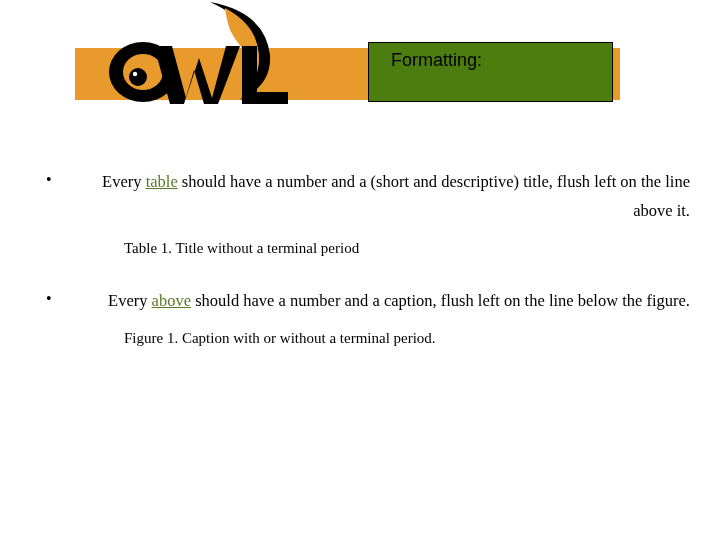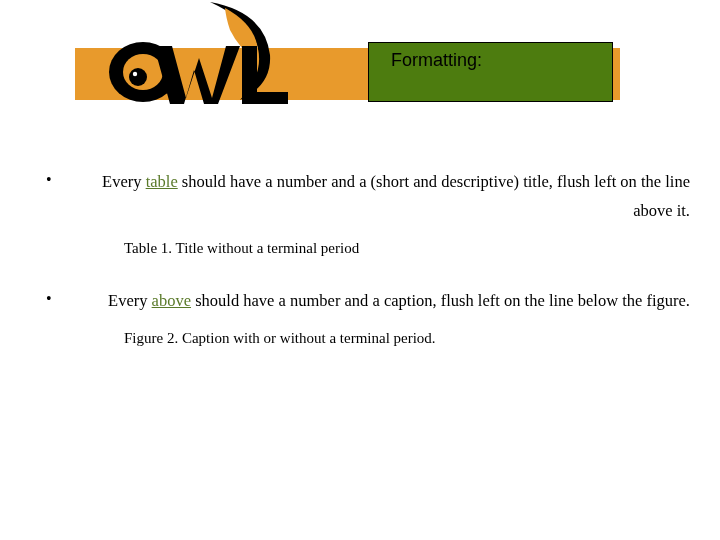--- a/index.html
+++ b/index.html
@@ -117,15 +117,15 @@
     </div>
   </div>
   <div class="example">Table 1. Title without a terminal period</div>
 
   <div class="bullet-row">
     <div class="bullet">•</div>
     <div class="bullet-text">
       <span>Every </span><span class="kw">above</span><span> should have a number and a caption, flush left on the line below the figure.</span>
     </div>
   </div>
-  <div class="example">Figure 2. Caption with or without a terminal period.</div>
+  <div class="example">Figure 1. Caption with or without a terminal period.</div>
 
 </div>
 
 </body></html>

